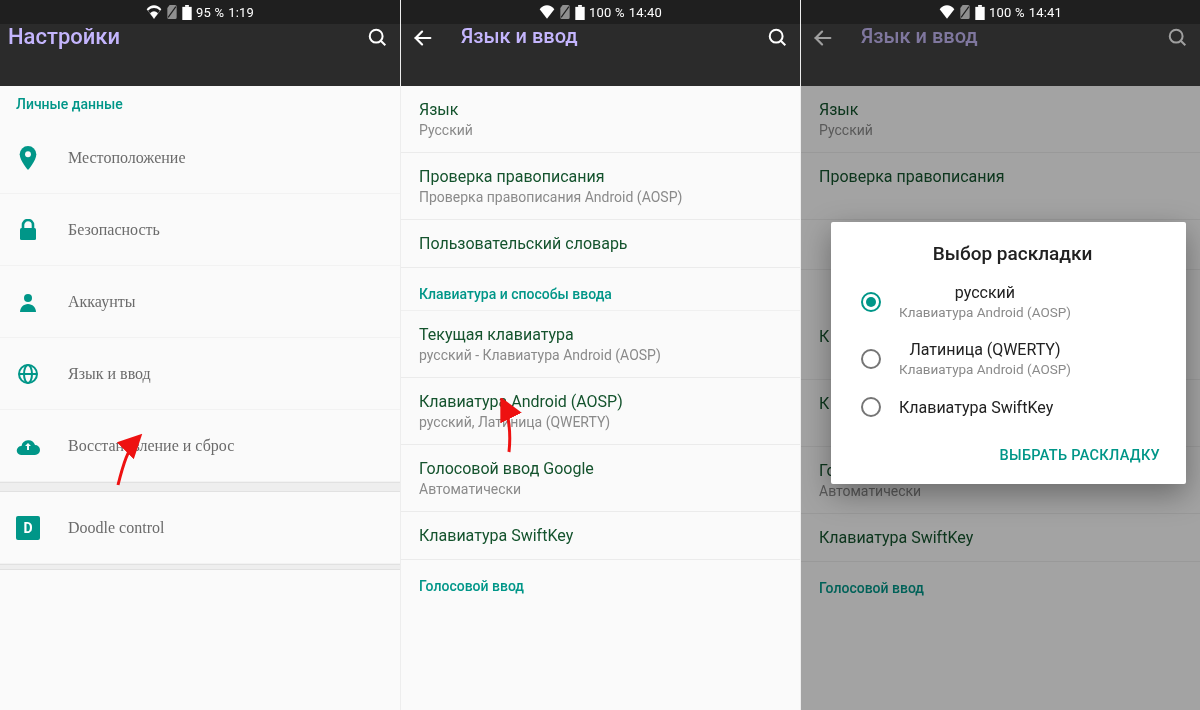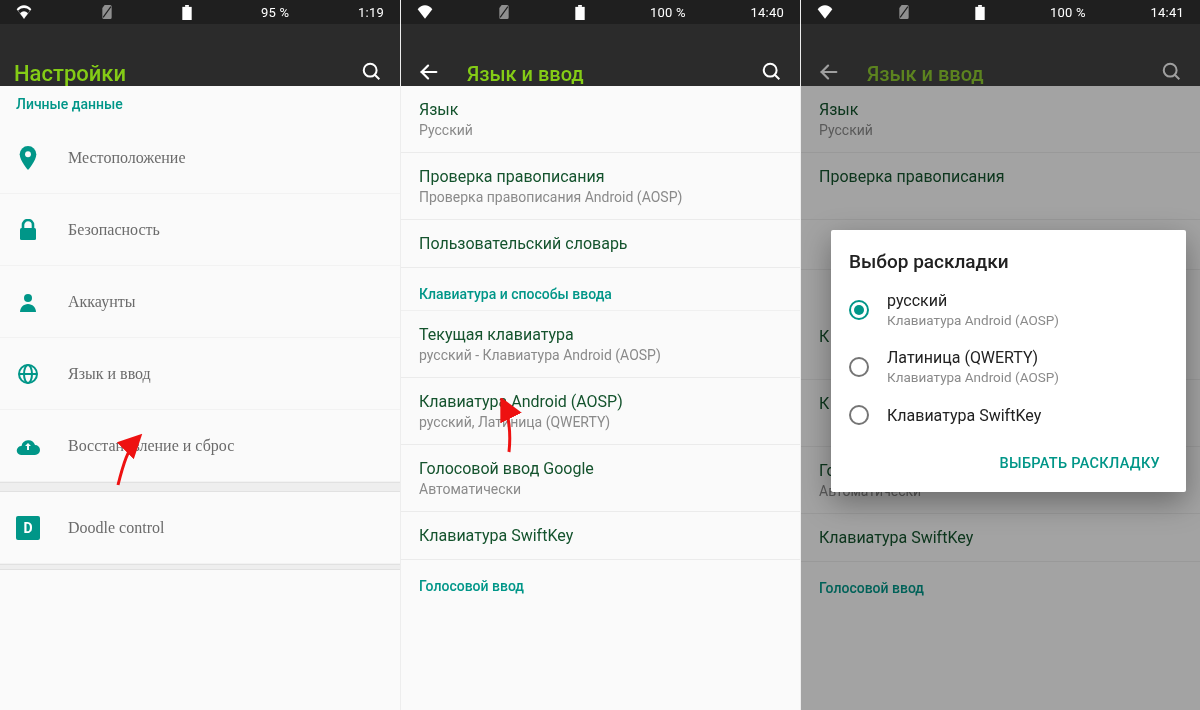--- a/index.html
+++ b/index.html
@@ -20,36 +20,36 @@
     display: flex;
     flex-direction: column;
   }
   .screen + .screen { border-left: 1px solid rgba(0,0,0,0.05); }
 
   .statusbar {
     height: 24px;
     background: #1f1f1f;
     display: flex;
     align-items: center;
-    justify-content: space-between;
-    padding: 0 16px;
+    justify-content: center;
+    padding: 0 6px;
     color: #fff;
     font-size: 13px;
     gap: 4px;
   }
   .statusbar .sb-icon { display:inline-flex; align-items:center; }
   .statusbar .sb-text { letter-spacing: .2px; }
 
   .appbar {
     height: 62px;
     background: #2b2b2b;
-    color: #84cc16;
-    display: flex;
-    align-items: flex-end;
-    padding: 0 14px;
+    color: #c4b5fd;
+    display: flex;
+    align-items: flex-start;
+    padding: 0 8px;
     gap: 24px;
   }
   .appbar .title { font-size: 20px; font-weight: 500; flex: 1; }
   .appbar .icon-btn { width: 28px; height: 28px; display:flex; align-items:center; justify-content:center; cursor:pointer; }
 
   .content { flex: 1; overflow: hidden; background:#fafafa; }
   .section-title {
     color: #009688;
     font-size: 14px;
     font-weight: 500;
@@ -85,25 +85,26 @@
 
   
   .scrim {
     position: absolute;
     inset: 0;
     background: rgba(0,0,0,0.35);
   }
   .dialog {
     position: absolute;
     left: 30px; right: 14px;
-    top: 230px;
+    top: 222px;
     background: #fff;
     border-radius: 2px;
     box-shadow: 0 10px 30px rgba(0,0,0,0.35);
-    padding: 20px 8px 8px 4px;
+    padding: 20px 8px 8px 16px;
+    text-align: center;
   }
   .dialog .dlg-title {
     font-size: 19px;
     color: #212121;
     font-weight: 500;
     padding: 0 14px 8px 14px;
   }
   .radio-row {
     display: flex;
     align-items: center;

